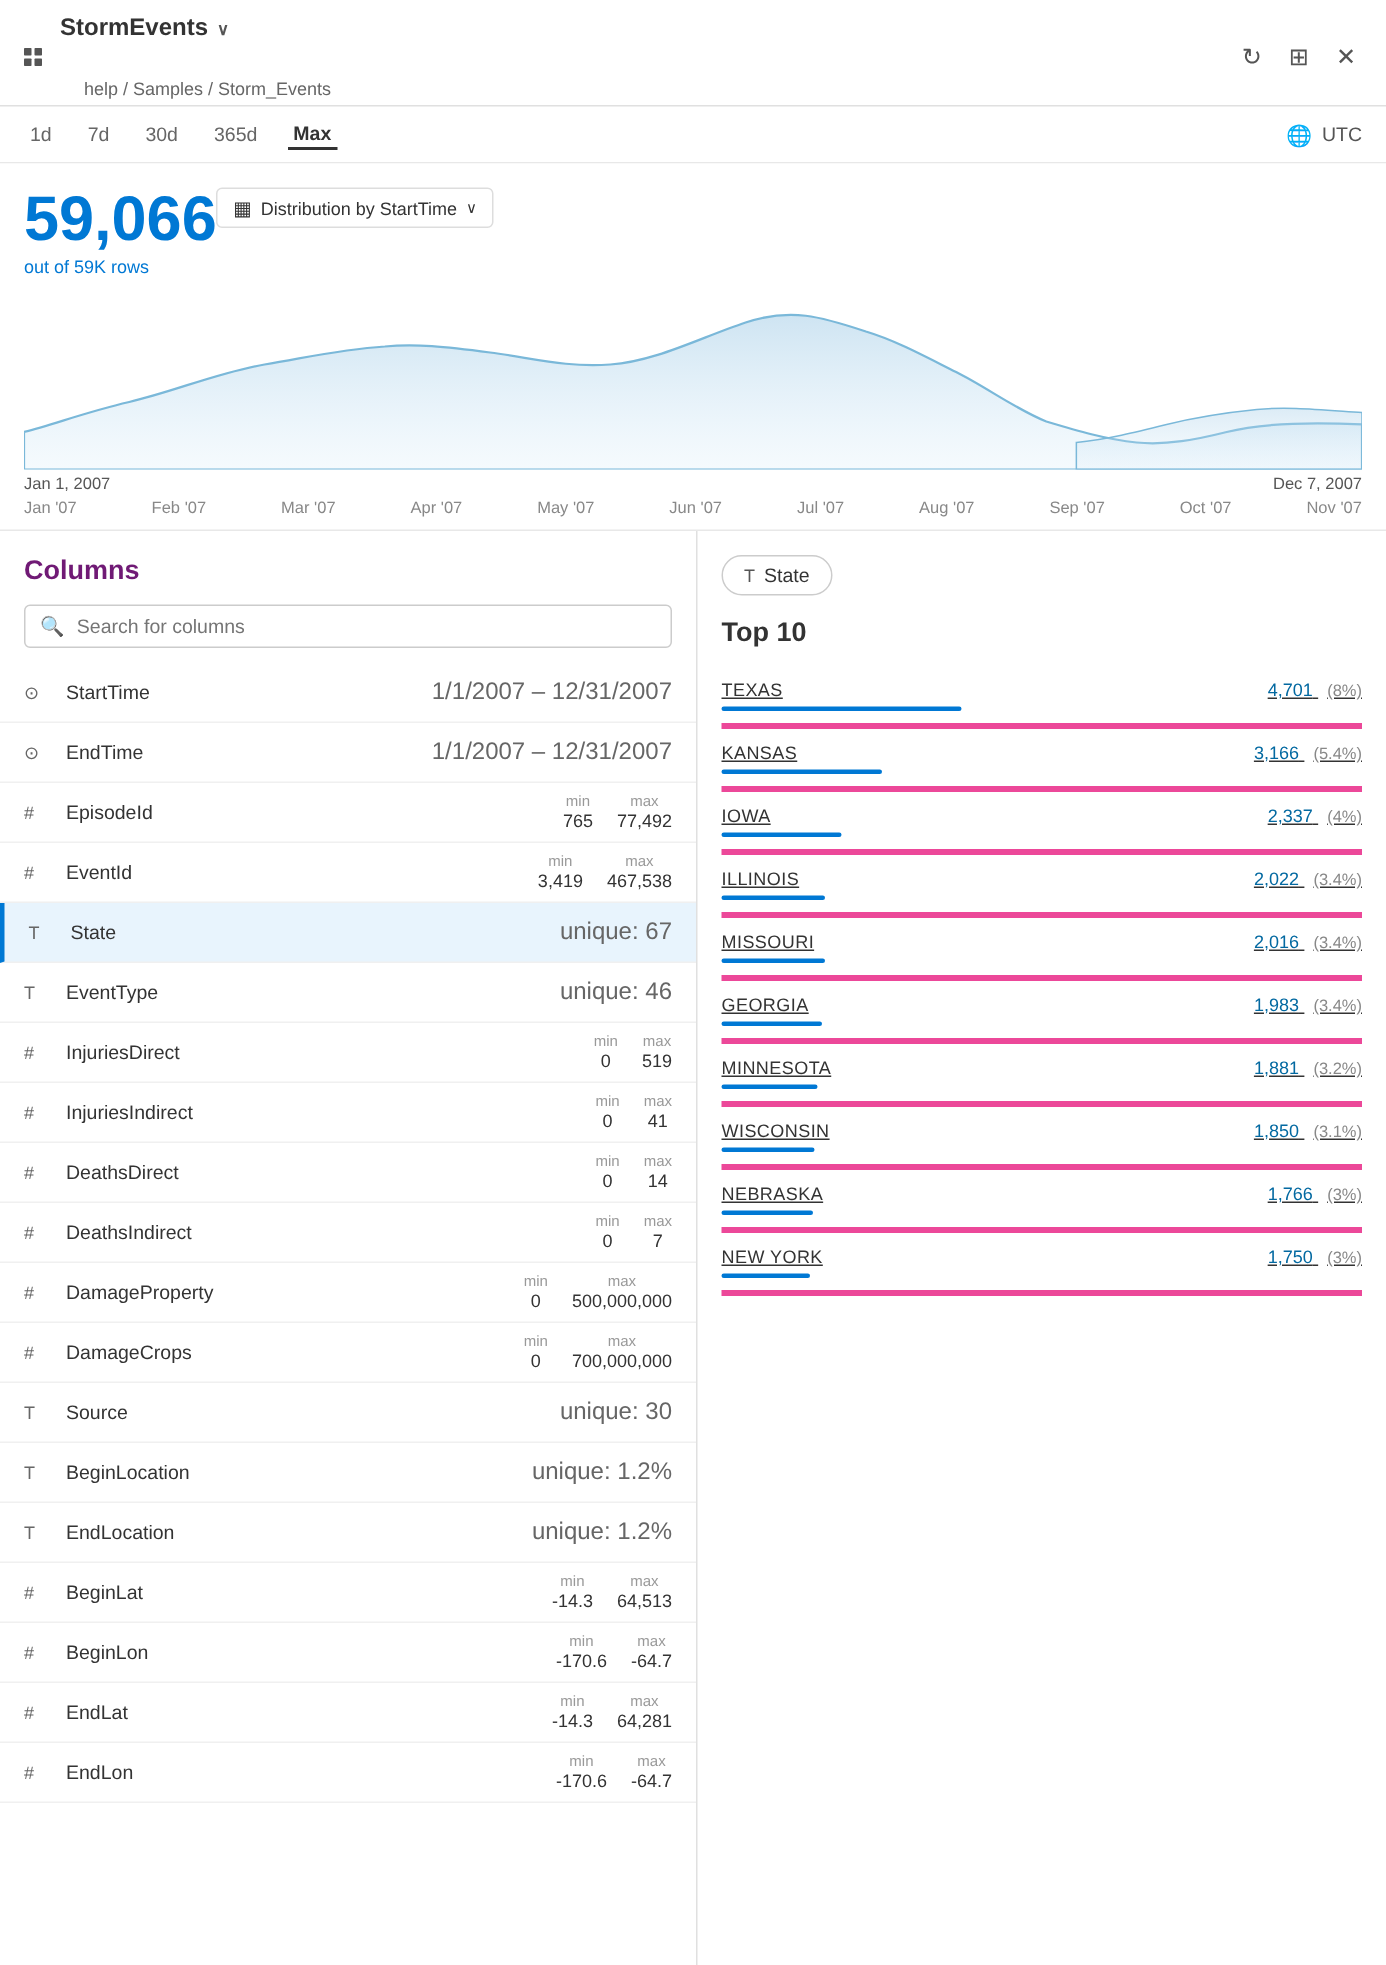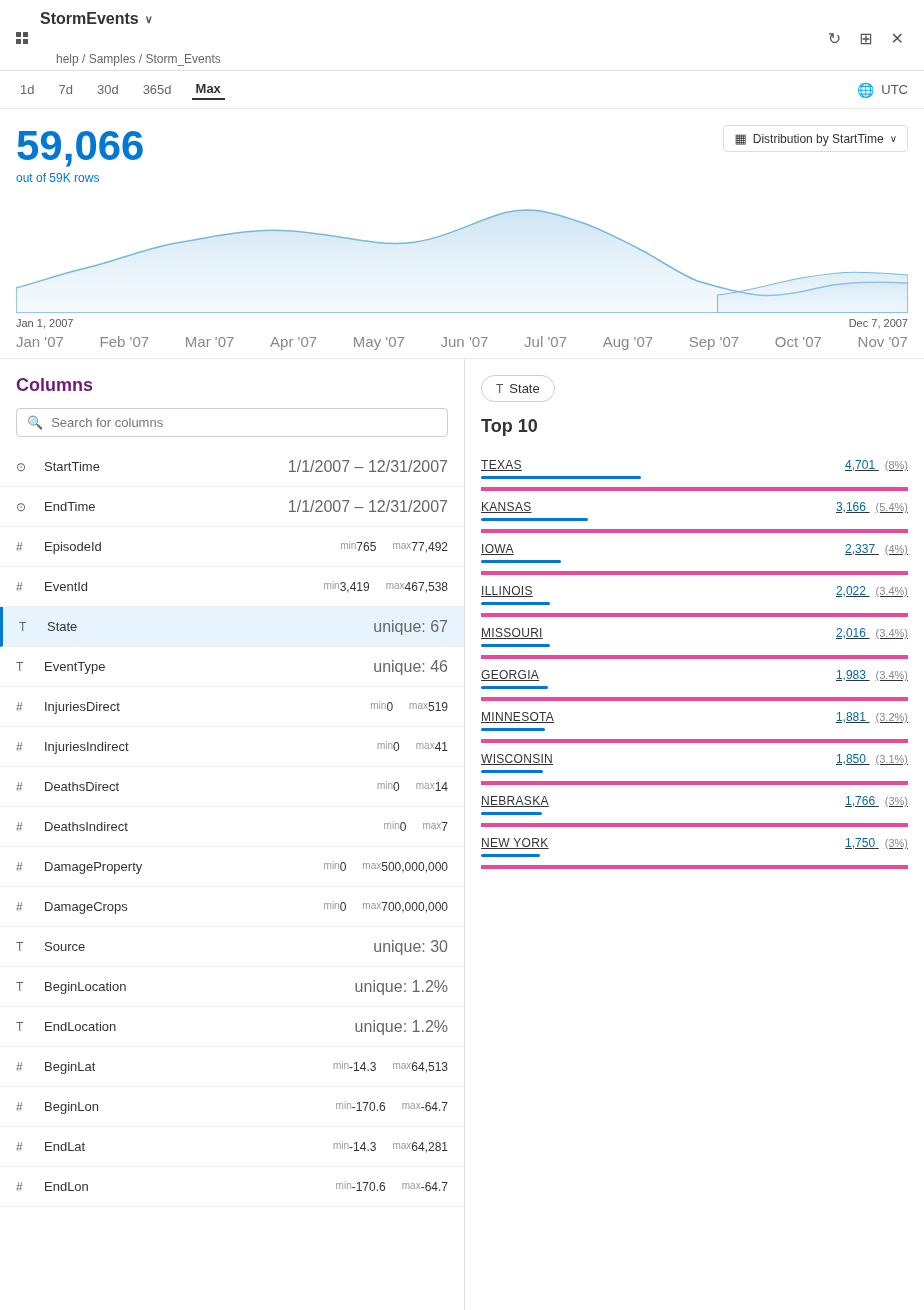--- a/index.html
+++ b/index.html
@@ -15,46 +15,46 @@
 
     
     .time-filter { display: flex; align-items: center; justify-content: space-between; padding: 8px 16px; border-bottom: 1px solid #e8e8e8; }
     .time-filter-left { display: flex; gap: 16px; }
     .time-btn { background: none; border: none; cursor: pointer; color: #666; font-size: 13px; padding: 2px 4px; }
     .time-btn.active { color: #333; font-weight: 600; border-bottom: 2px solid #333; }
     .time-filter-right { display: flex; align-items: center; gap: 6px; color: #555; font-size: 13px; }
 
     
     .chart-area { padding: 16px 16px 0 16px; position: relative; background: #fff; border-bottom: 1px solid #e8e8e8; }
-    .chart-top { display: flex; align-items: flex-start; justify-content: space-between; margin-bottom: 8px; }
+    .chart-top { display: flex; align-items: flex-start; margin-bottom: 8px; }
     .big-count { font-size: 42px; font-weight: 700; color: #0078d4; line-height: 1; }
     .out-of { font-size: 12px; color: #0078d4; margin-top: 4px; }
     .dist-btn { display: flex; align-items: center; gap: 6px; background: none; border: 1px solid #ddd; border-radius: 4px; padding: 5px 10px; cursor: pointer; font-size: 12px; color: #333; }
     .chart-svg-container { width: 100%; height: 120px; position: relative; }
     .chart-date-range { display: flex; justify-content: space-between; font-size: 11px; color: #555; padding: 4px 0; }
-    .chart-labels { display: flex; justify-content: space-between; font-size: 15px; color: #888; padding-bottom: 8px; }
+    .chart-labels { display: flex; justify-content: space-between; font-size: 11px; color: #888; padding-bottom: 8px; }
 
     
     .main-content { display: flex; height: calc(1310px - 320px); }
 
     
     .columns-panel { width: 465px; border-right: 1px solid #e0e0e0; display: flex; flex-direction: column; overflow: hidden; }
     .columns-header { padding: 16px 16px 10px 16px; }
     .columns-title { font-size: 18px; font-weight: 700; color: #701a75; margin-bottom: 12px; }
     .search-box { display: flex; align-items: center; gap: 8px; border: 1px solid #ccc; border-radius: 4px; padding: 6px 10px; background: #fff; }
     .search-box input { border: none; outline: none; font-size: 13px; color: #666; width: 100%; background: transparent; }
     .columns-list { overflow-y: auto; flex: 1; }
     .col-row { display: flex; align-items: center; padding: 7px 16px; border-bottom: 1px solid #f0f0f0; cursor: pointer; min-height: 40px; }
     .col-row.active { background: #e8f4fd; border-left: 3px solid #0078d4; }
     .col-type-icon { width: 20px; min-width: 20px; color: #666; font-size: 12px; margin-right: 8px; font-style: normal; }
     .col-name { flex: 1; font-size: 13px; color: #333; }
     .col-stats { text-align: right; font-size: 11px; color: #666; display: flex; flex-direction: column; align-items: flex-end; gap: 1px; }
     .col-stats-inline { font-size: 16px; color: #666; }
     .stat-row { display: flex; gap: 16px; }
-    .stat-item { display: flex; flex-direction: row; align-items: flex-start; }
+    .stat-item { display: flex; flex-direction: column; align-items: center; }
     .stat-label { font-size: 10px; color: #999; }
     .stat-val { font-size: 12px; color: #333; font-weight: 500; }
 
     
     .detail-panel { flex: 1; padding: 16px; overflow-y: auto; }
     .state-badge { display: inline-flex; align-items: center; gap: 6px; border: 1px solid #ccc; border-radius: 20px; padding: 5px 14px; font-size: 13px; margin-bottom: 14px; }
     .top10-title { font-size: 18px; font-weight: 700; margin-bottom: 12px; }
     .state-item { padding: 8px 0; border-bottom: 4px solid #ec4899; text-decoration: underline; }
     .state-item-header { display: flex; justify-content: space-between; align-items: center; margin-bottom: 4px; }
     .state-name { font-size: 12px; color: #333; font-weight: 500; letter-spacing: 0.3px; }

